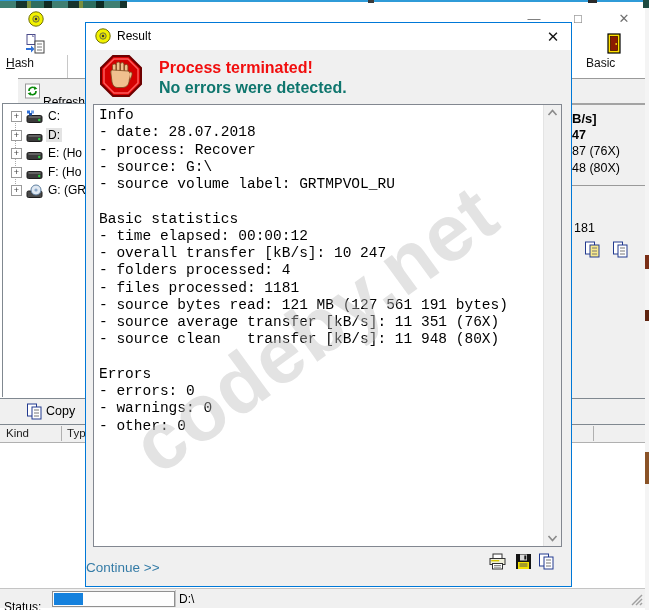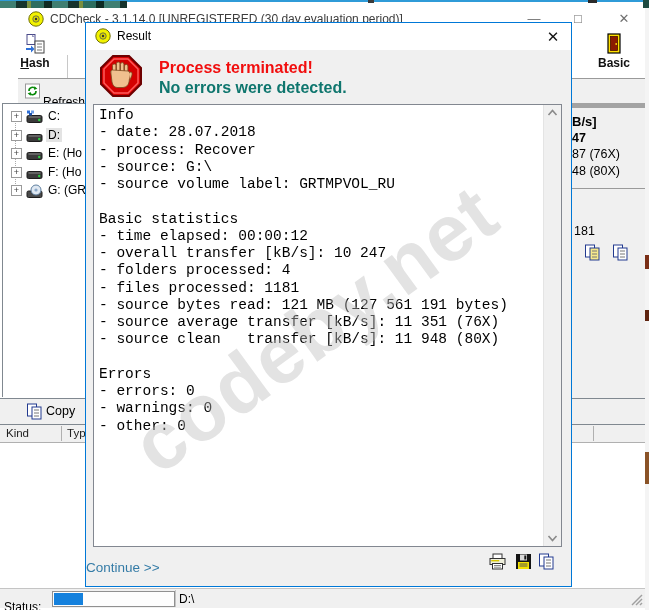--- a/index.html
+++ b/index.html
@@ -22,21 +22,21 @@
 
   
   .main-window{left:0;top:8px;width:645px;height:599px;background:#ffffff;z-index:2;}
   .titlebar{left:0;top:0;width:100%;height:22px;background:#ffffff;}
   .app-ico{left:28px;top:3px;width:16px;height:16px;}
   .title-text{left:50px;top:4px;font-size:12px;color:#3c3c3c;white-space:nowrap;}
   .wbtn{top:0;width:24px;height:22px;text-align:center;line-height:22px;font-size:13px;color:#707070;}
   .wbtn.min{left:522px;} .wbtn.max{left:566px;} .wbtn.cls{left:612px;}
 
   .toolbar{left:0;top:22px;width:100%;height:47px;background:#ffffff;}
-  .tb-btn{top:2px;height:42px;text-align:center;font-weight:bold;}
+  .tb-btn{top:2px;height:42px;}
   .hash-btn{left:6px;width:58px;}
   .close-btn{left:586px;width:56px;}
   .tb-btn .ic{display:block;margin:1px auto 1px auto;}
   .tb-label{display:block;font-size:12px;color:#111;}
   .tb-label.u::first-letter{text-decoration:underline;}
   .tb-sep{left:67px;top:25px;width:0;height:40px;border-left:1px solid #c8c8c8;border-right:1px solid #ffffff;}
 
   .refresh-bar{left:18px;top:70px;width:68px;height:25px;background:#f0f0f0;border-top:1px solid #9a9a9a;}
   .refresh-ico{left:7px;top:4px;}
   .refresh-label{left:25px;top:16px;font-size:12px;white-space:nowrap;}
@@ -47,21 +47,21 @@
   .tree-guide{left:12px;top:12px;height:76px;width:0;border-left:1px dotted #aaaaaa;}
   .tree-item{left:0;width:83px;height:18.6px;}
   .ti-0{top:3px;} .ti-1{top:21.6px;} .ti-2{top:40.2px;} .ti-3{top:58.8px;} .ti-4{top:77.4px;}
   .plusbox{left:8px;top:4px;width:9px;height:9px;border:1px solid #9a9a9a;background:#fff;
            font-size:9px;line-height:8px;text-align:center;color:#444;}
   .plusbox::before{content:"+";}
   .drv{left:23px;top:3px;}
   .tree-label{left:45px;top:2px;font-size:12px;white-space:nowrap;}
   .tree-label.sel{background:#e3e3e3;padding:0 2px;margin-left:-2px;}
 
-  .frag-panel{left:570px;top:95px;width:75px;height:293px;background:#f0f0f0;border-top:5px solid #a3a3a3;}
+  .frag-panel{left:570px;top:95px;width:75px;height:293px;background:#f0f0f0;border-top:2px solid #a3a3a3;}
   .frag-t{left:2px;font-size:12.5px;white-space:nowrap;}
   .frag-h{top:6px;font-weight:bold;font-size:13px;}
   .frag-v0{top:23px;font-weight:bold;} .frag-v1{top:39px;} .frag-v2{top:56px;}
   .frag-div{left:0;top:80px;width:75px;height:1px;background:#9a9a9a;}
   .frag-count{left:4px;top:116px;font-size:12.5px;}
   .frag-ic1{left:14px;top:136px;} .frag-ic2{left:42px;top:136px;}
 
   .copy-row{left:0;top:390px;width:645px;height:25px;background:#f0f0f0;
             border-top:1px solid #808890;border-bottom:1px solid #808890;}
   .copy-ico{left:26px;top:4px;}
@@ -123,21 +123,20 @@
   </div>
 
   <div class="abs main-window">
 
     <div class="abs titlebar">
       <svg class="abs app-ico" viewBox="0 0 16 16">
         <circle cx="8" cy="8" r="7.2" fill="#f2f200" stroke="#6f6f00" stroke-width="1"></circle>
         <circle cx="8" cy="8" r="3.2" fill="#d9d900" stroke="#555" stroke-width="0.8"></circle>
         <circle cx="8" cy="8" r="1.2" fill="#333"></circle>
       </svg>
-      <div class="abs title-text">CDCheck - 3.1.14.0 [UNREGISTERED (30 day evaluation period)]</div>
       <div class="abs wbtn min">—</div>
       <div class="abs wbtn max">□</div>
       <div class="abs wbtn cls">✕</div>
     </div>
 
     <div class="abs toolbar">
       <div class="abs tb-btn hash-btn">
         <svg class="ic" width="22" height="22" viewBox="0 0 22 22">
           <rect x="3" y="1.5" width="8" height="10" fill="#fff" stroke="#4a4a8a" stroke-width="1"></rect>
           <path d="M8 1.5 L11 4 L8 4 Z" fill="#9a9ac0"></path>

